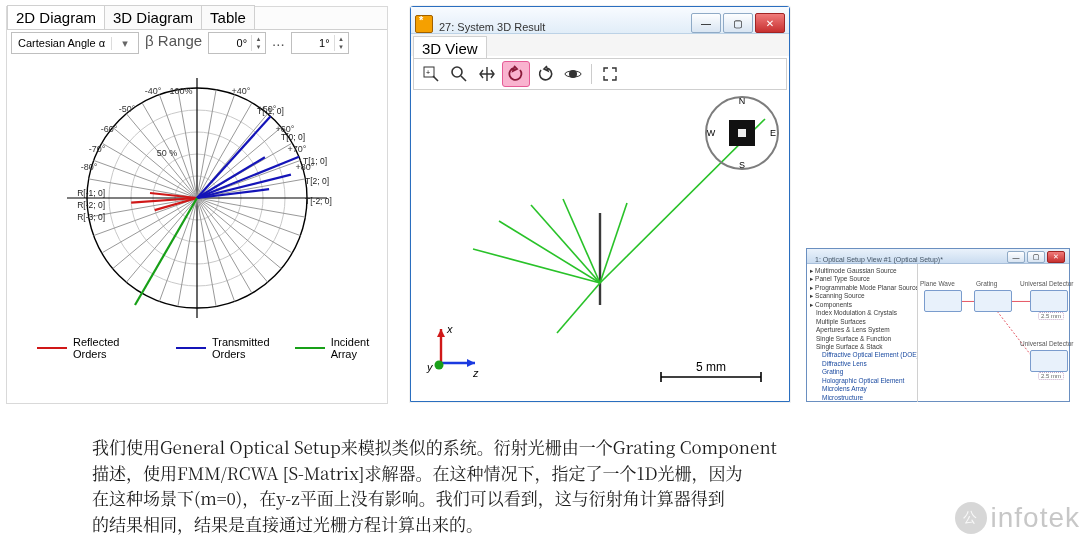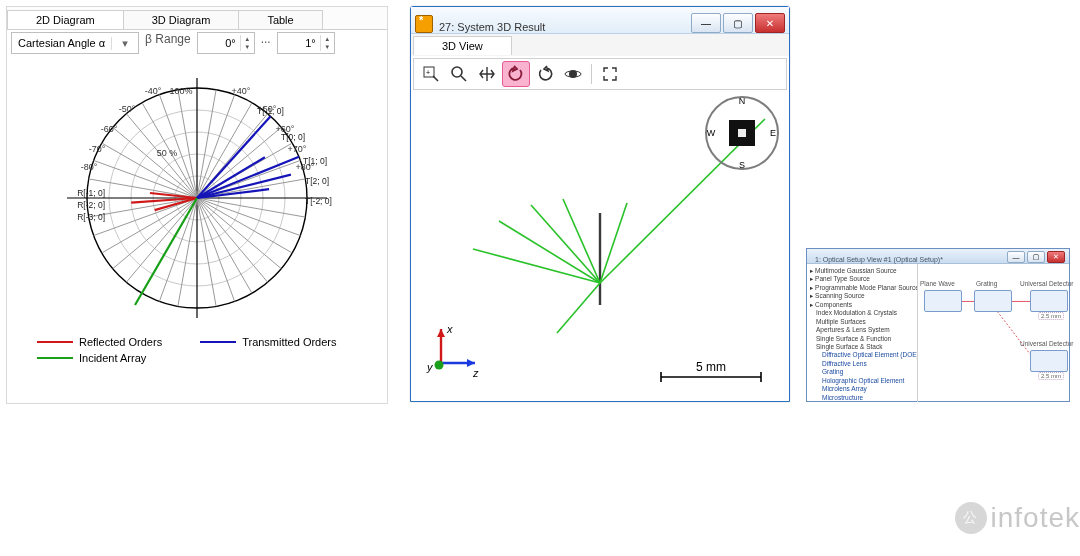--- a/index.html
+++ b/index.html
@@ -1,33 +1,33 @@
 <!DOCTYPE html>
 <html><head>
 <meta charset="utf-8">
 <style>
 html,body{margin:0;padding:0;font-family:"Segoe UI",Arial,sans-serif;font-size:11px;color:#000;background:#fff}
 .stage{width:1080px;height:556px;position:relative;overflow:hidden}
 
 
 .panel-2d{position:absolute;left:6px;top:6px;width:380px;height:396px;background:#fff;border:1px solid #d9d9d9}
 .tabrow{display:flex;align-items:flex-end;height:22px;border-bottom:1px solid #d0d0d0;background:#fcfcfc}
-.tab{padding:3px 28px;border:1px solid #d0d0d0;border-bottom:none;background:#fafafa;margin-right:-1px;font-size:11px;cursor:default}
+.tab{padding:3px 8px;border:1px solid #d0d0d0;border-bottom:none;background:#fafafa;margin-right:-1px;font-size:15px;cursor:default}
 .tab.active{background:#fff}
 .controls{display:flex;align-items:flex-start;height:30px;padding:2px 4px;gap:6px}
 .dropdown{display:flex;align-items:center;border:1px solid #bfbfbf;background:#fff;height:20px}
 .dropdown span{padding:0 6px}
 .dropdown .caret{width:14px;display:flex;align-items:center;justify-content:center;color:#666;border-left:1px solid #dcdcdc}
-.ctl-lbl{font-size:12px;color:#555}
+.ctl-lbl{font-size:15px;color:#555}
 .numbox{display:flex;align-items:center;border:1px solid #bfbfbf;height:20px;width:56px}
 .numbox span{flex:1;text-align:right;padding:0 4px}
 .spinner{width:14px;display:flex;flex-direction:column}
 .spinner i{flex:1;display:flex;align-items:center;justify-content:center;font-style:normal;font-size:7px;color:#555;border-left:1px solid #dcdcdc}
 .plot{position:relative;width:360px;height:260px;margin:4px auto 0 auto}
-.legend-2d{display:flex;flex-direction:column;gap:4px;margin:8px 0 0 30px}
+.legend-2d{display:flex;flex-direction:row;gap:4px;margin:8px 0 0 30px}
 .lg-row{display:flex;align-items:center;gap:6px;font-size:11px}
 .lg-sw{width:36px;height:0;border-top:2px solid}
 .lg-red{border-color:#d01818}
 .lg-blue{border-color:#1414b8}
 .lg-green{border-color:#18a018}
 
 
 .win3d{position:absolute;left:410px;top:6px;width:378px;height:394px;background:#fff;border:1px solid #2a6ebf;border-radius:3px 3px 0 0;box-shadow:0 0 0 1px rgba(0,0,0,.05)}
 .titlebar{height:26px;background:linear-gradient(#f8fbff,#e1edf8);display:flex;align-items:flex-end;padding:0 4px;border-bottom:1px solid #bcd2e6}
 .appicon{width:16px;height:16px;background:#f5a000;border:1px solid #a06000;margin-right:6px;border-radius:2px;position:relative}
@@ -356,19 +356,25 @@
         <div class="node" style="left:112px;top:26px"></div>
         <div class="nodelbl" style="left:102px;top:16px">Universal Detector</div>
         <div class="node" style="left:112px;top:86px"></div>
         <div class="nodelbl" style="left:102px;top:76px">Universal Detector</div>
         <div class="dim" style="left:120px;top:48px">2.5 mm</div>
         <div class="dim" style="left:120px;top:108px">2.5 mm</div>
       </div>
     </div>
   </div>
 
+  <div class="caption">
+    <div>我们使用General Optical Setup来模拟类似的系统。衍射光栅由一个Grating Component</div>
+    <div>描述，使用FMM/RCWA [S-Matrix]求解器。在这种情况下，指定了一个1D光栅，因为</div>
+    <div>在这种场景下(m=0)，在y-z平面上没有影响。我们可以看到，这与衍射角计算器得到</div>
+    <div>的结果相同，结果是直接通过光栅方程计算出来的。</div>
+  </div>
 
   <div class="wm">
     <div class="dot">公</div>
     <span>infotek</span>
   </div>
 
 </div>
 
 </body></html>

